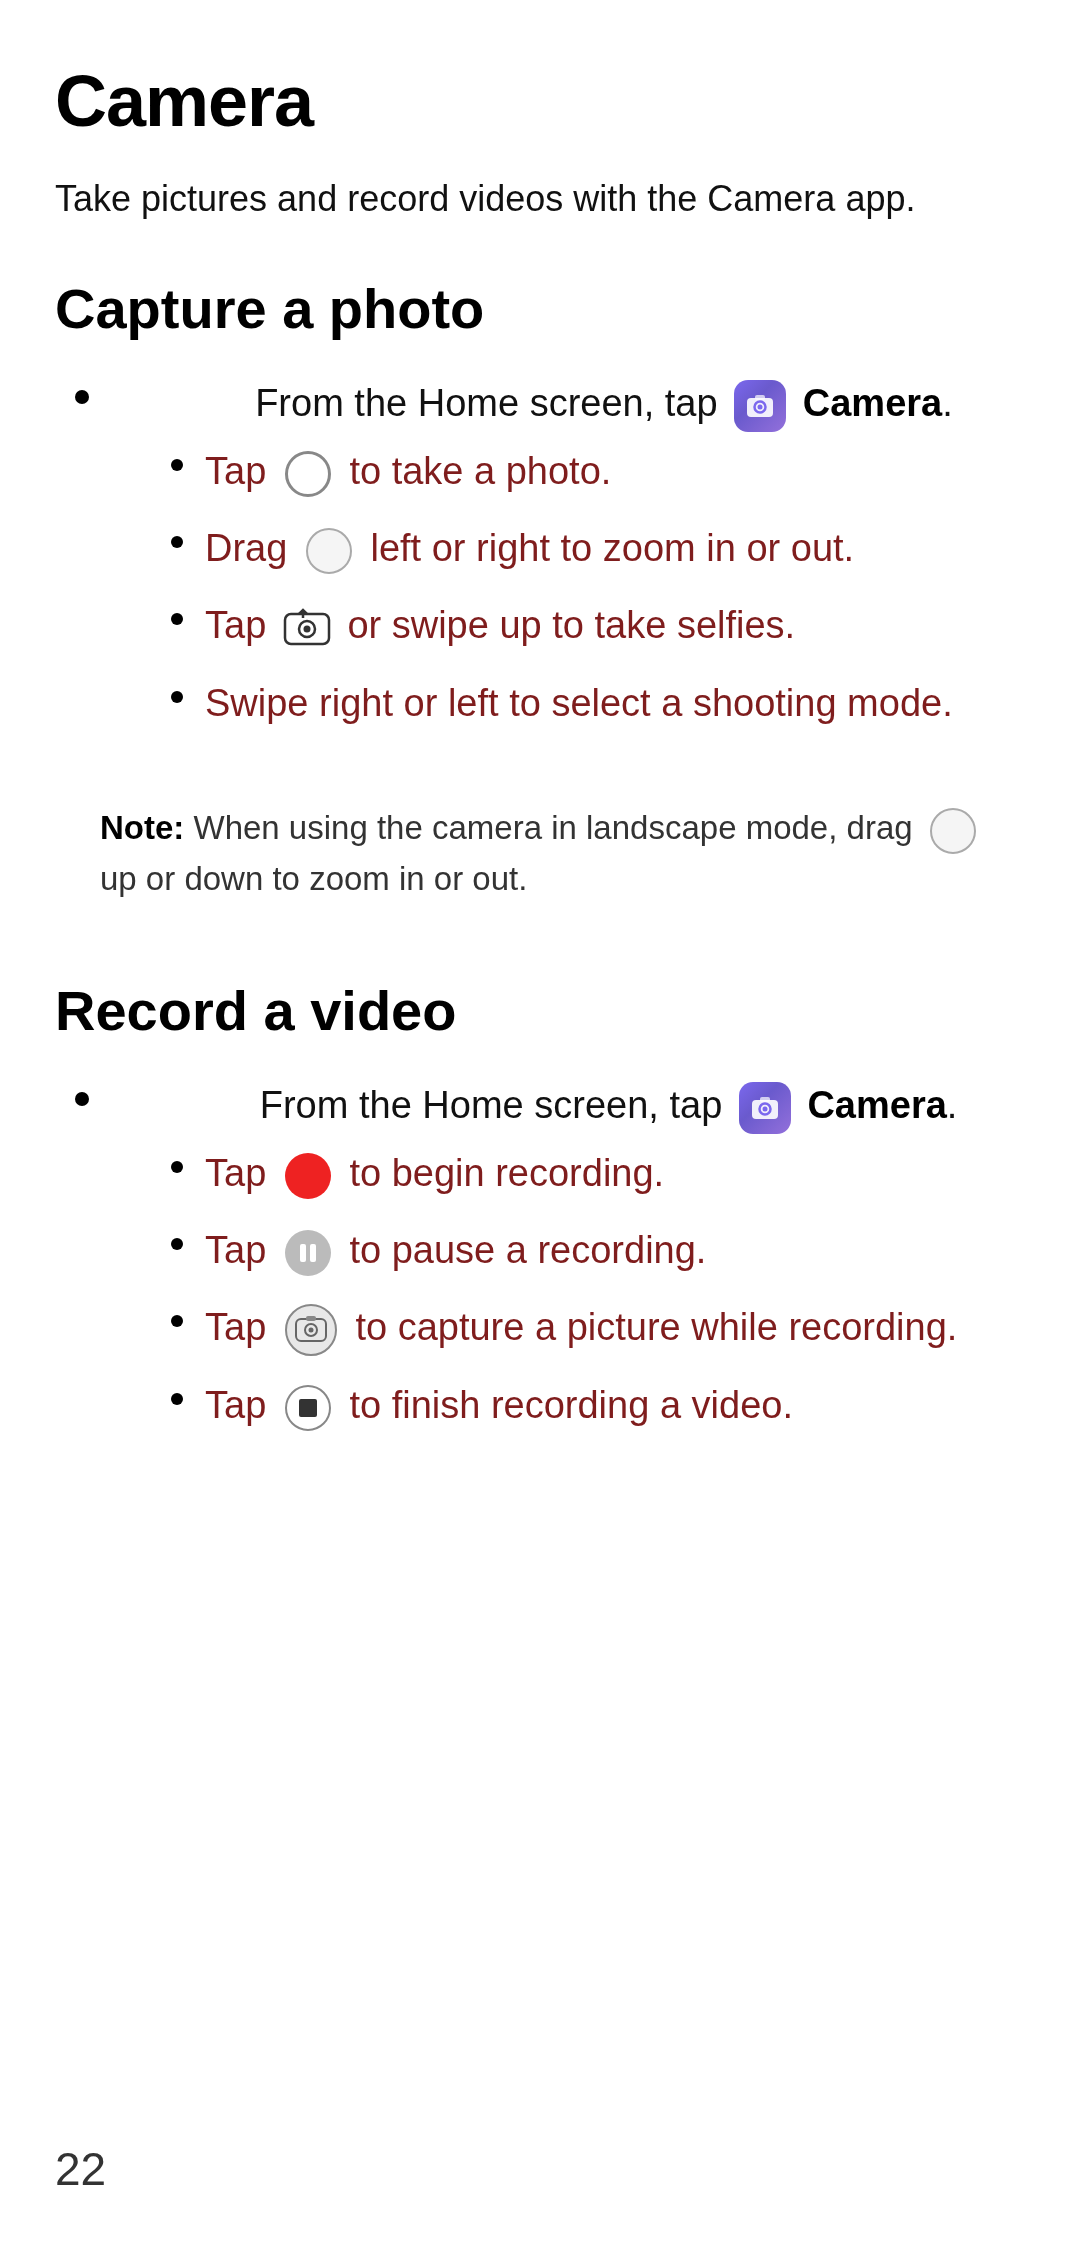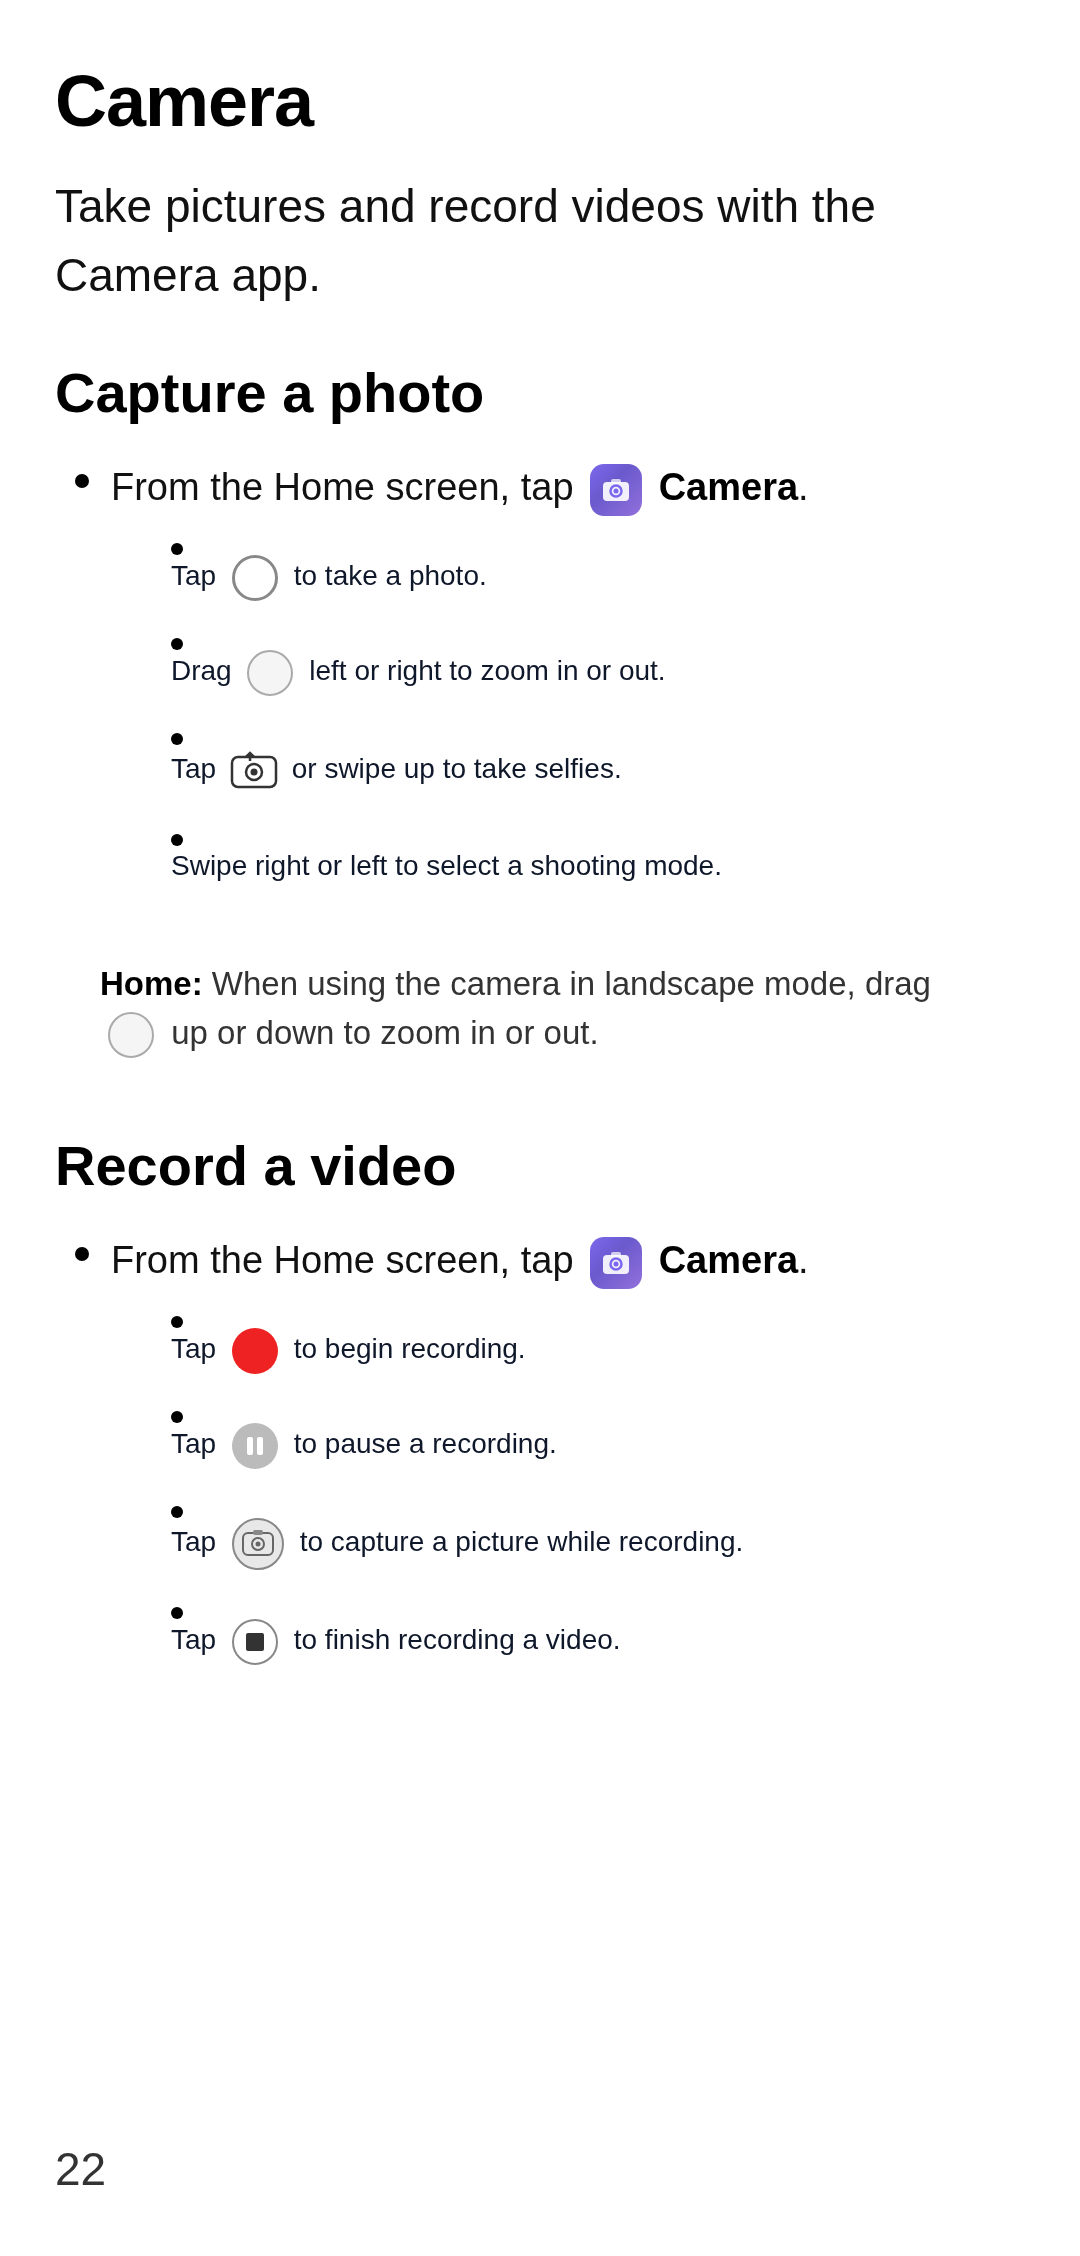--- a/index.html
+++ b/index.html
@@ -22,21 +22,21 @@
     .page-title {
       font-family: Arial, Helvetica, sans-serif;
       font-size: 72px;
       font-weight: 900;
       margin-bottom: 30px;
       letter-spacing: -1px;
     }
 
     .intro-text {
       font-family: Arial, Helvetica, sans-serif;
-      font-size: 46px;
+      font-size: 36px;
       line-height: 1.5;
       margin-bottom: 50px;
       color: #111;
     }
 
     .section-title {
       font-family: Arial, Helvetica, sans-serif;
       font-size: 56px;
       font-weight: 700;
       margin-bottom: 35px;
@@ -75,24 +75,23 @@
       list-style: none;
       padding-left: 60px;
       margin-top: 12px;
     }
 
     .list-level2 > li {
       display: flex;
       align-items: flex-start;
       margin-bottom: 22px;
       font-family: Arial, Helvetica, sans-serif;
-      font-size: 28px;
+      font-size: 38px;
       line-height: 1.45;
-      color: #0f172a;
-      flex-direction: column;
+      color: #7f1d1d;
     }
 
     .bullet-dot-small {
       display: inline-block;
       width: 12px;
       height: 12px;
       background: #000;
       border-radius: 50%;
       flex-shrink: 0;
       margin-top: 15px;
@@ -328,21 +327,21 @@
           <li>
             <span class="bullet-dot-small"></span>
             <span>Swipe right or left to select a shooting mode.</span>
           </li>
         </ul>
       </div>
     </li>
   </ul>
 
   <div class="note-box">
-    <span class="note-bold">Home:</span>
+    <span class="note-bold">Note:</span>
     <span> When using the camera in landscape mode, drag </span>
     <span class="zoom-slider-circle"></span>
     <span> up or down to zoom in or out.</span>
   </div>
 </div>
 
 <div>
   <h2 class="section-title">Record a video</h2>
 
   <ul class="list-level1">

